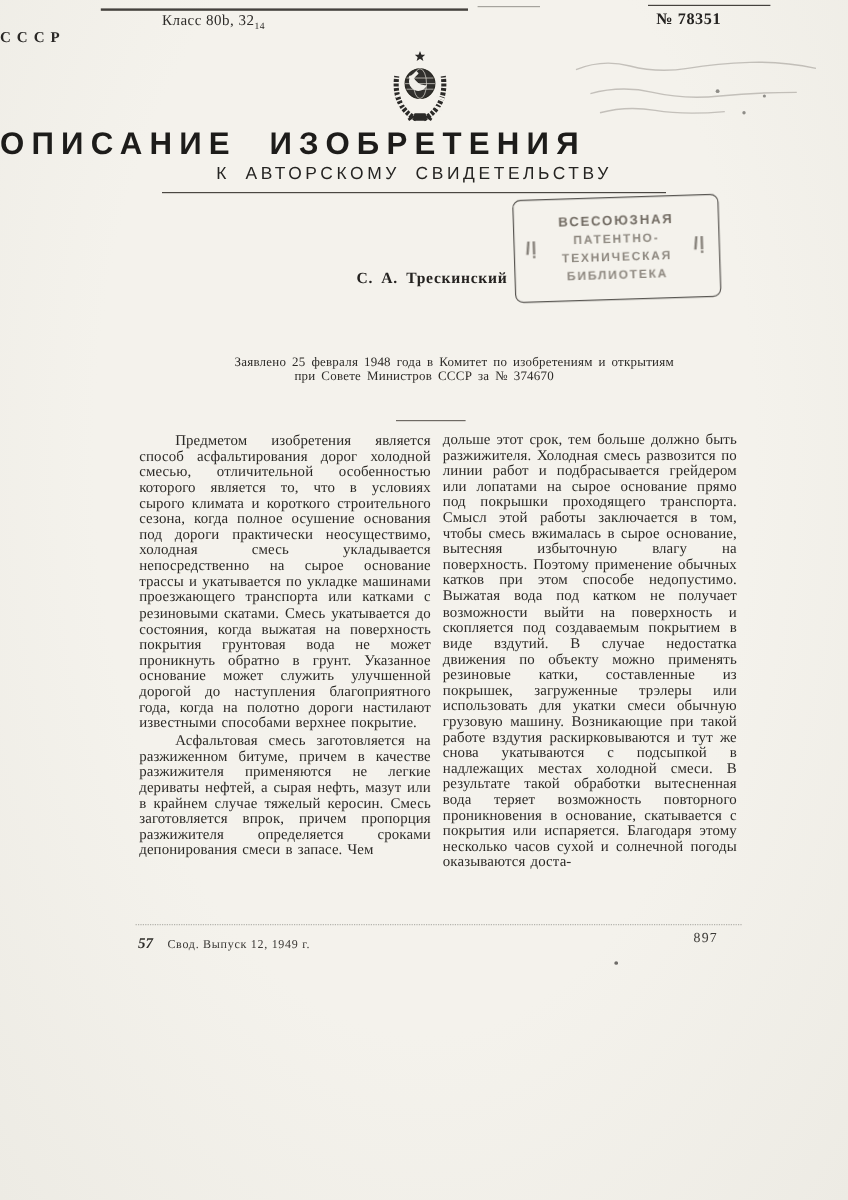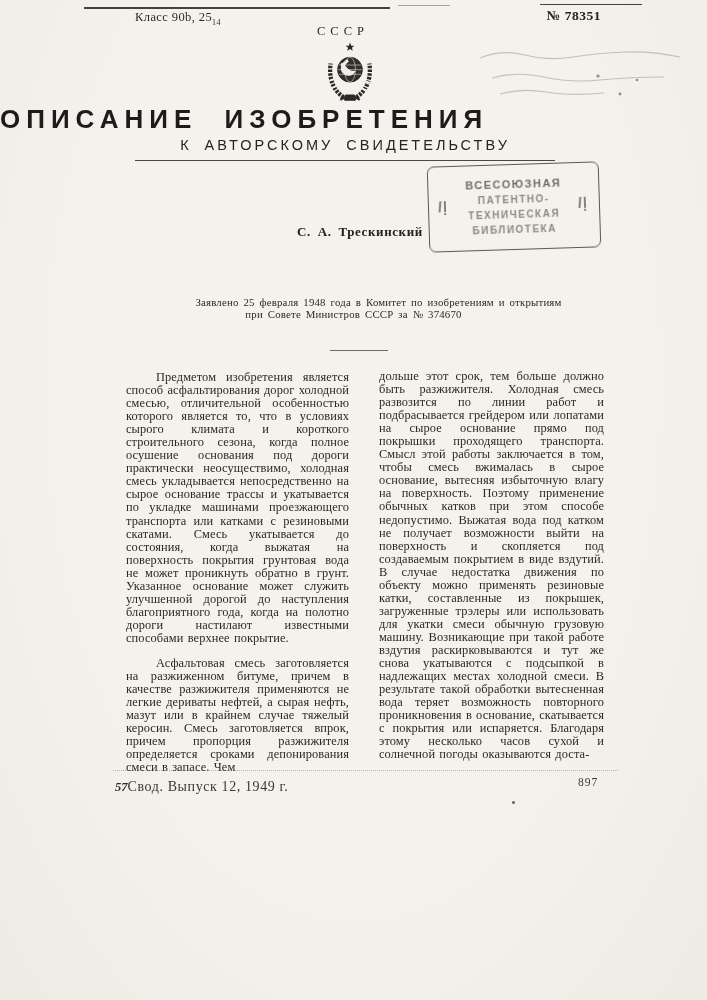--- a/index.html
+++ b/index.html
@@ -20,21 +20,21 @@
   
   .topline { position: absolute; background: #45423e; height: 1.5px; }
   .topline.t1 { left: 84px;  top: 7px;   width: 306px; }
   .topline.t2 { left: 398px; top: 5px;   width: 52px;  opacity: .45; height: 1px; }
   .topline.t3 { left: 540px; top: 3.5px; width: 102px; }
 
   .class-label { left: 135px; top: 10px; font-size: 12.5px; color: #2e2c29; letter-spacing: .4px; }
   .class-label sub { font-size: 8px; }
   .patent-number { right: 106px; top: 8px; font-size: 13.5px; font-weight: bold; letter-spacing: .5px; color: #242220; }
 
-  .country { left: 0; top: 24px; width: 686px; text-align: center; font-size: 12.5px; letter-spacing: 5px; color: #2a2826; }
+  .country { left: 0; top: 24px; width: 686px; text-align: left; font-size: 12.5px; letter-spacing: 5px; color: #2a2826; font-weight: bold; }
 
   .emblem { left: 319px; top: 40px; }
 
   .handwriting { left: 452px; top: 36px; }
 
   .doc-title {
     left: 0; top: 104px; width: 707px; 
     font-family: "Liberation Sans", sans-serif;
     font-size: 26px; font-weight: bold; letter-spacing: 6px; word-spacing: 14px;
     color: #1d1c1a;
@@ -86,44 +86,44 @@
   .published { left: 0; top: 326px; width: 707px; text-align: center; font-size: 11px; letter-spacing: .3px; word-spacing: 2px; color: #2c2a27; }
 
   .section-divider { left: 330px; top: 350px; width: 58px; height: 1px; background: #6e6a64; }
 
   .col {
     top: 359px;
     font-size: 12.4px; line-height: 13.05px;
     text-align: justify; word-spacing: 1px; letter-spacing: .1px;
     color: #2b2926;
   }
-  .col p { margin: 12px; }
+  .col p { margin: 2px; }
   .col-left { left: 114px; width: 247px; }
   .col-left p { text-indent: 30px; }
   .col-right { left: 367px; width: 249px; top: 358px; }
   .col-right p { text-indent: 0; }
 
   .footer-rule { left: 113px; top: 770px; width: 505px; border-top: 1px dotted rgba(80,78,74,.38); }
   .footer-left { left: 115px; top: 777px; }
   .edition-number { font-size: 12.5px; font-weight: bold; font-style: italic; color: #2e2c29; }
-  .edition-note { font-size: 14px; letter-spacing: .6px; color: #3a3835; }
+  .edition-note { font-size: 10px; letter-spacing: .6px; color: #3a3835; margin-left: 12px; }
   .page-number { left: 578px; top: 776px; font-size: 11.5px; color: #3a3835; letter-spacing: 1px; }
 
   .speck { left: 512px; top: 801px; width: 3px; height: 2.5px; background: #4c4a47; border-radius: 50%; opacity: .8; }
 </style>
 </head>
 <body>
 
 <div class="page">
 
   <div class="topline t1"></div>
   <div class="topline t2"></div>
   <div class="topline t3"></div>
 
-  <div class="abs class-label"><span>Класс 90b, 25</span><sub>14</sub></div>
+  <div class="abs class-label"><span>Класс 80b, 32</span><sub>14</sub></div>
 
   <div class="abs patent-number">№ 78351</div>
 
   <div class="abs country">СССР</div>
 
   <svg class="abs emblem" width="62" height="64" viewBox="0 0 80 82">
     <g stroke="#2b2a28" fill="none" stroke-width="1.2">
 
       <path d="M36 76 C 20 68 12 52 15 30" stroke-width="5.5" stroke-dasharray="3.2 1.6"></path>
       <path d="M44 76 C 60 68 68 52 65 30" stroke-width="5.5" stroke-dasharray="3.2 1.6"></path>

